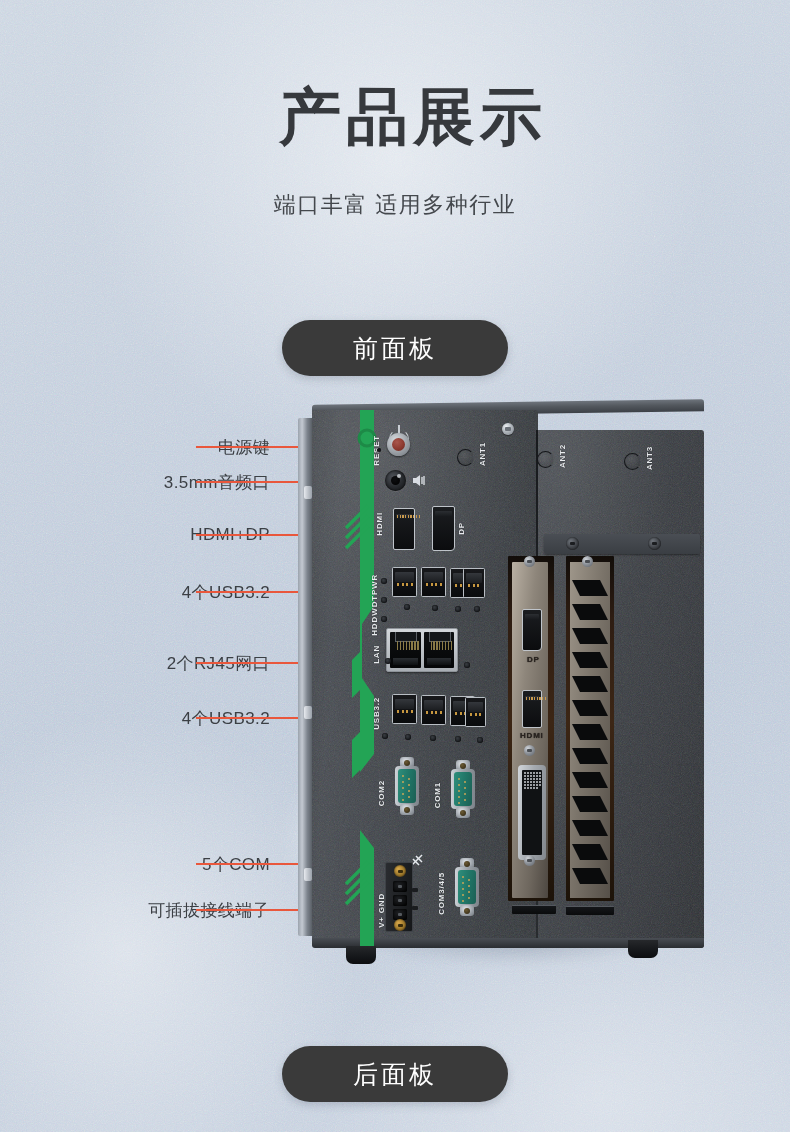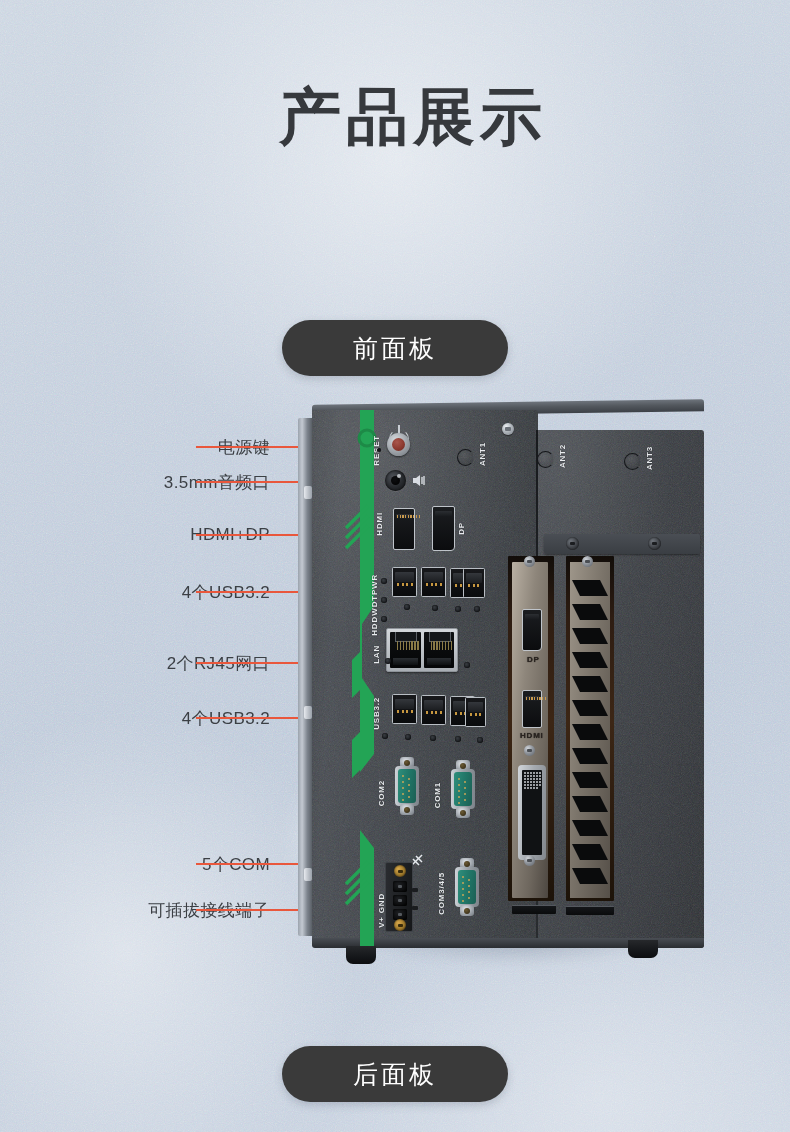--- a/index.html
+++ b/index.html
@@ -562,20 +562,21 @@
   <svg id="bg-noise" width="790" height="1132">
     <filter id="nz">
         <feTurbulence type="fractalNoise" baseFrequency="0.9" numOctaves="3" stitchTiles="stitch"></feTurbulence>
       </filter>
     <rect width="790" height="1132" filter="url(#nz)"></rect>
   </svg>
 </div>
 
 <div id="header">
   <div id="title">产品展示</div>
+  <div id="subtitle">端口丰富 适用多种行业</div>
 </div>
 
 <div class="pill" id="pill-front">前面板</div>
 <div class="pill" id="pill-rear">后面板</div>
 
 <div id="device-shadow2"></div>
 <div id="device-shadow"></div>
 
 <div id="annotation-layer">
     <div class="anno" style="top: 436px; left: 0px; width: 270px;">

